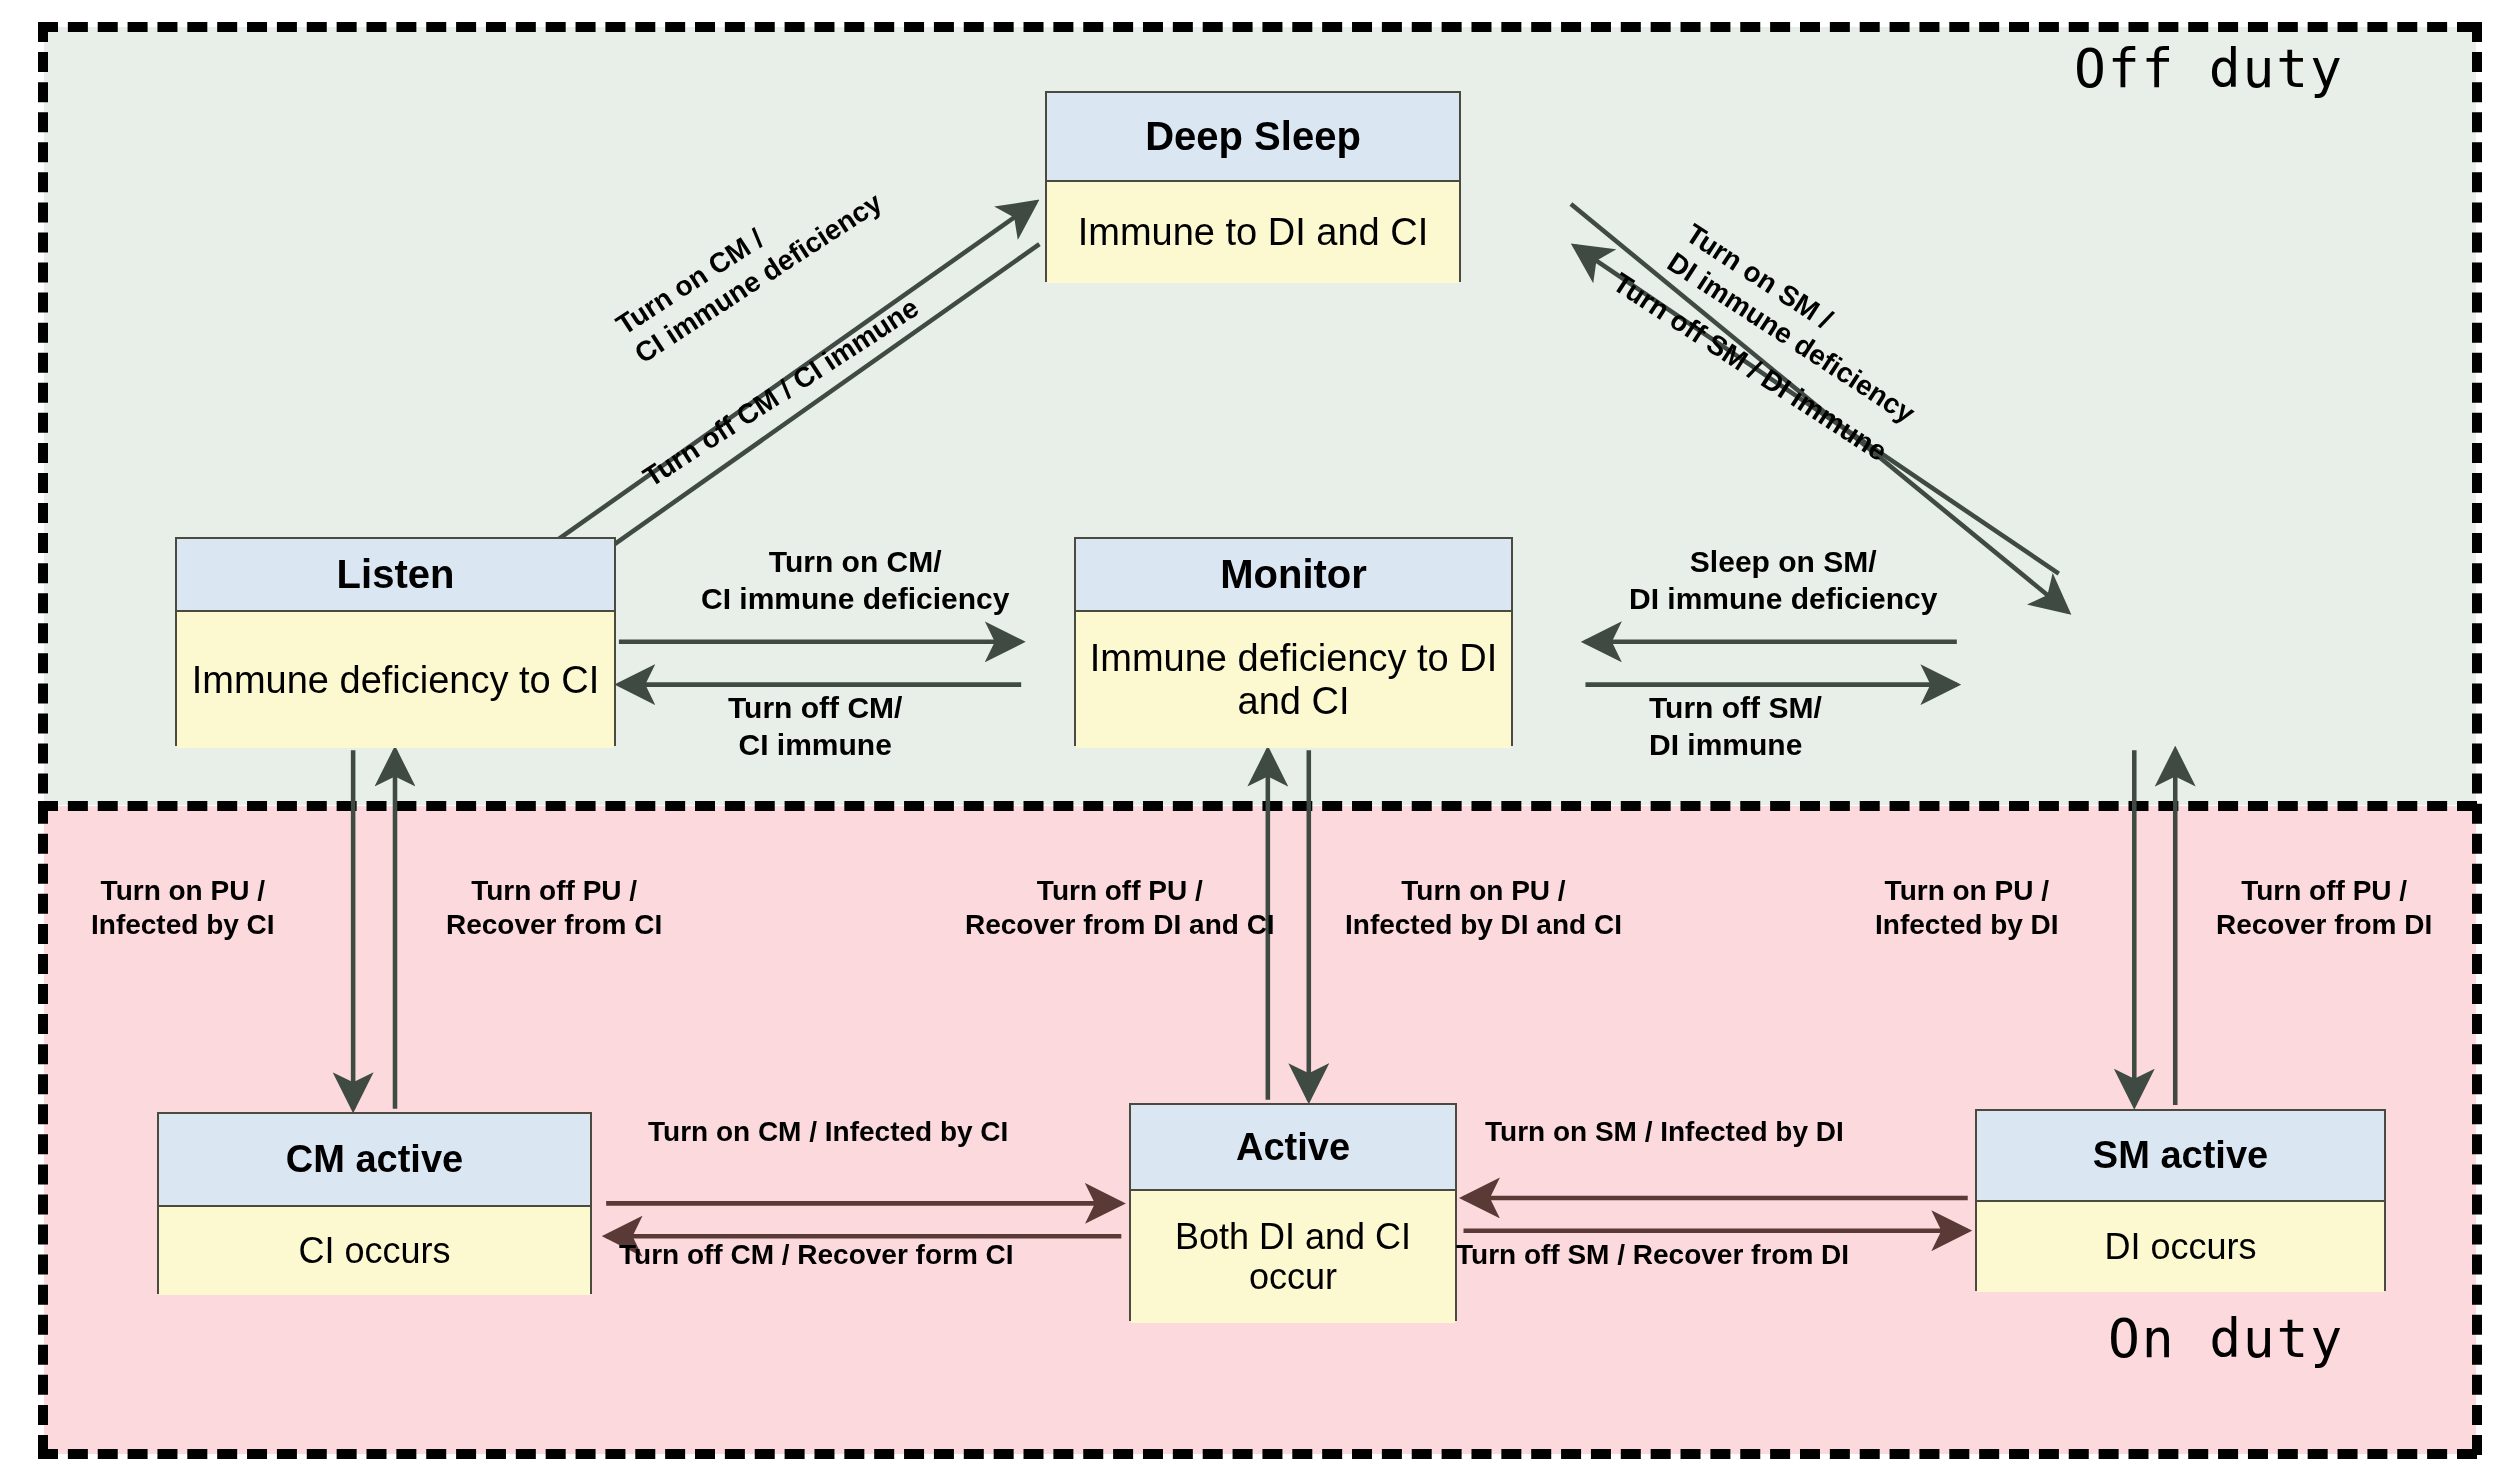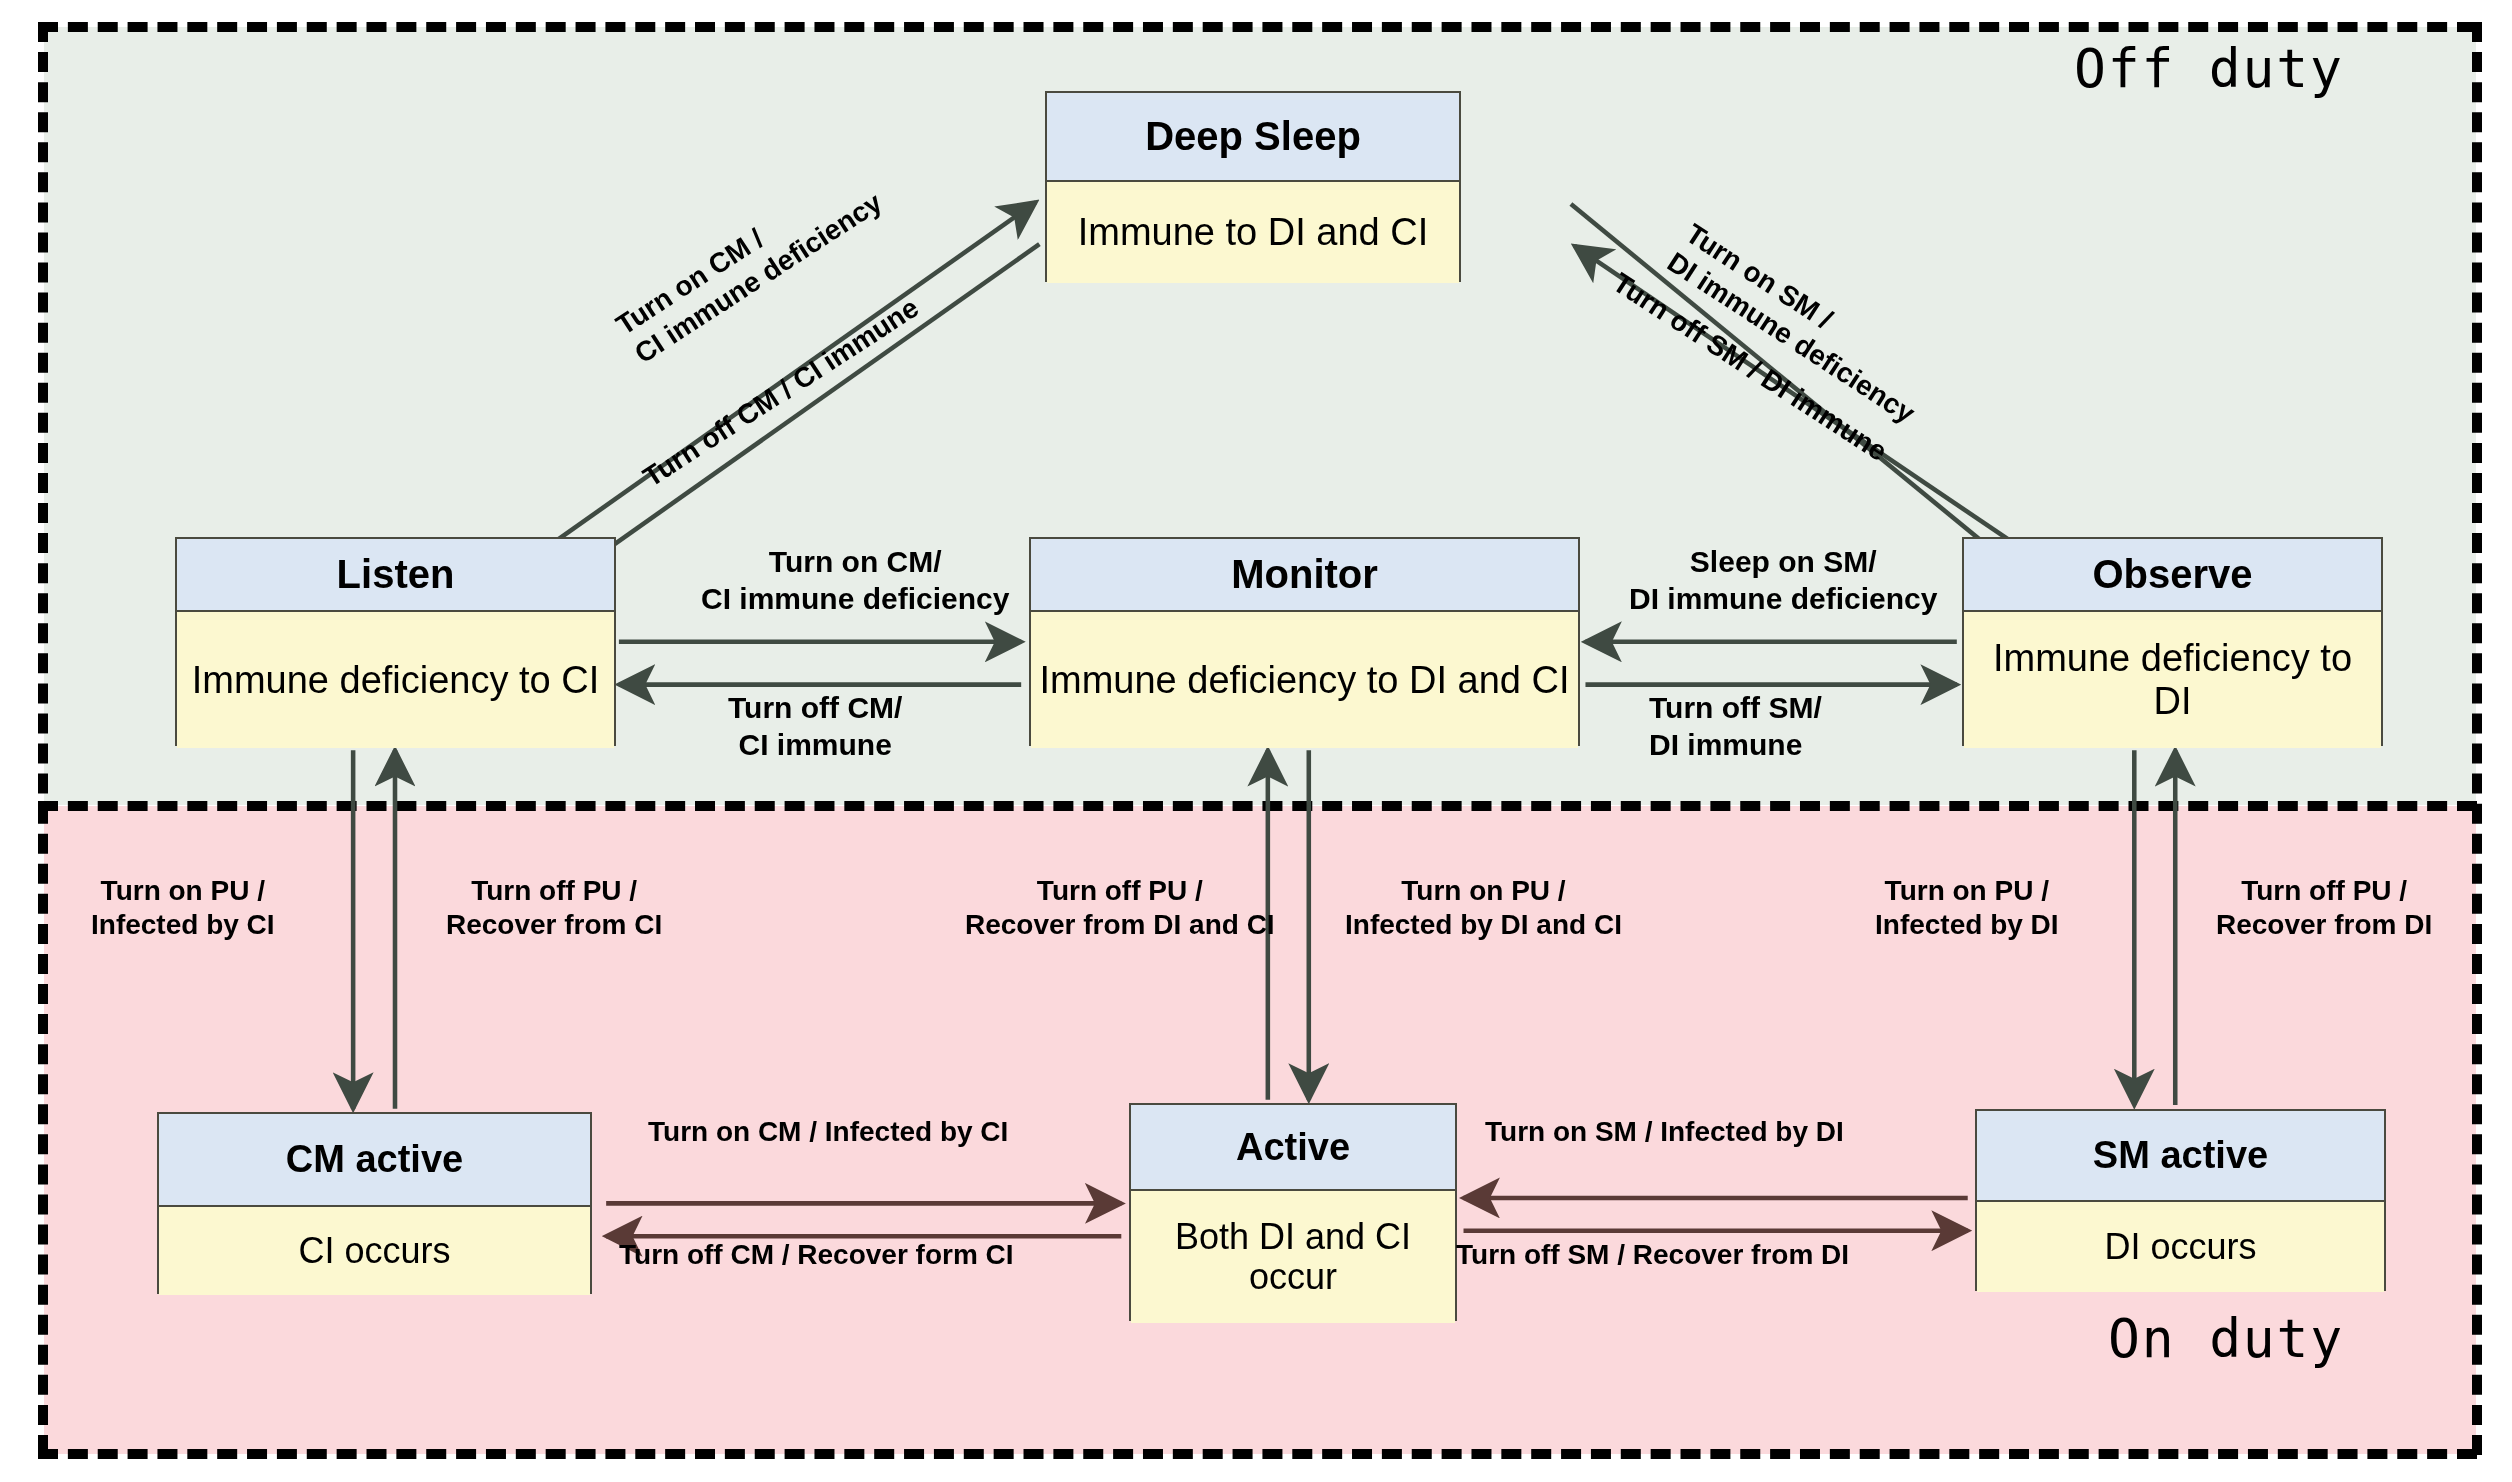--- a/index.html
+++ b/index.html
@@ -57,21 +57,21 @@
 
   
   #state-deep-sleep{left:1045px;top:91px;width:416px;height:191px;}
   #state-deep-sleep .title{height:87px;font-size:40px;}
   #state-deep-sleep .body{height:101px;font-size:38px;}
 
   #state-listen{left:175px;top:537px;width:441px;height:209px;}
   #state-listen .title{height:71px;font-size:40px;}
   #state-listen .body{height:136px;font-size:38px;}
 
-  #state-monitor{left:1029px;top:537px;width:551px;height:209px;}
+  #state-monitor{left:1074px;top:537px;width:439px;height:209px;}
   #state-monitor .title{height:71px;font-size:40px;}
   #state-monitor .body{height:136px;font-size:38px;}
 
   #state-observe{left:1962px;top:537px;width:421px;height:209px;}
   #state-observe .title{height:71px;font-size:40px;}
   #state-observe .body{height:136px;font-size:38px;}
 
   #state-cm-active{left:157px;top:1112px;width:435px;height:182px;}
   #state-cm-active .title{height:91px;font-size:38px;}
   #state-cm-active .body{height:88px;font-size:36px;}
@@ -182,25 +182,20 @@
     <div class="body">Immune deficiency
 to CI</div>
   </div>
 
   <div class="state" id="state-monitor">
     <div class="title">Monitor</div>
     <div class="body">Immune deficiency to DI
 and CI</div>
   </div>
 
-  <div class="state" id="state-observe">
-    <div class="title">Observe</div>
-    <div class="body">Immune deficiency
-to DI</div>
-  </div>
 
   <div class="state" id="state-cm-active">
     <div class="title">CM active</div>
     <div class="body">CI occurs</div>
   </div>
 
   <div class="state" id="state-active">
     <div class="title">Active</div>
     <div class="body">Both DI and CI
 occur</div>

